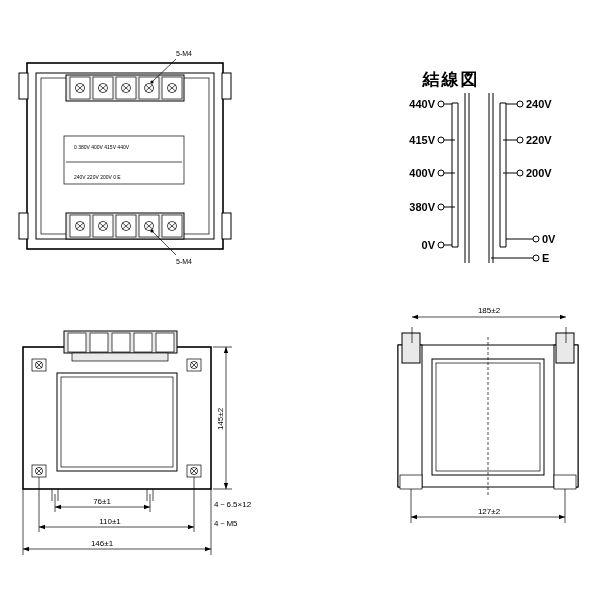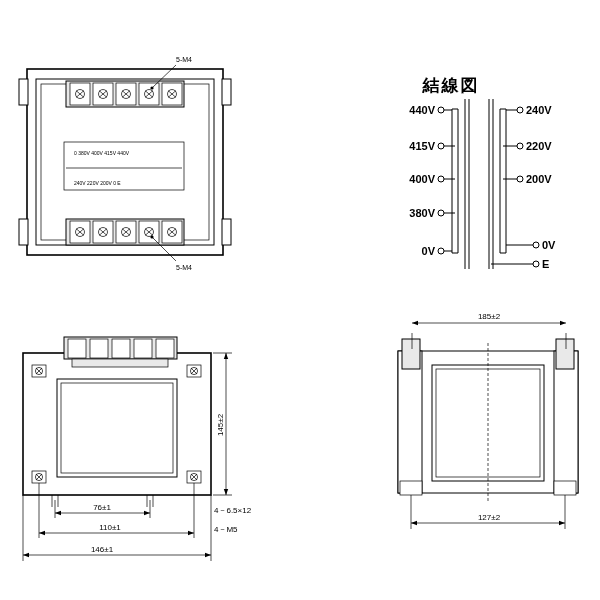--- a/index.html
+++ b/index.html
@@ -4,21 +4,21 @@
 <style>
   html,body{margin:0;padding:0;}
   body{
     width:600px;height:600px;
     background:#ffffff;
     font-family:"Liberation Sans", sans-serif;
     color:#111;
     position:relative;
     overflow:hidden;
   }
-  .page{position:absolute;left:0;top:13px;width:600px;height:544px;}
+  .page{position:absolute;left:0;top:7px;width:600px;height:544px;}
   svg{display:block;}
   text{font-family:"Liberation Sans", sans-serif;fill:#000;}
   .lbl-sm{font-size:7px;}
   .lbl-xs{font-size:5px;}
   .title-jp{font-size:17px;font-weight:bold;letter-spacing:2px;}
   .term{font-size:11px;font-weight:bold;}
   .dim{font-size:8px;}
   .ln{stroke:#000;fill:none;}
   .thin{stroke-width:0.7;}
   .thin2{stroke-width:1;}

